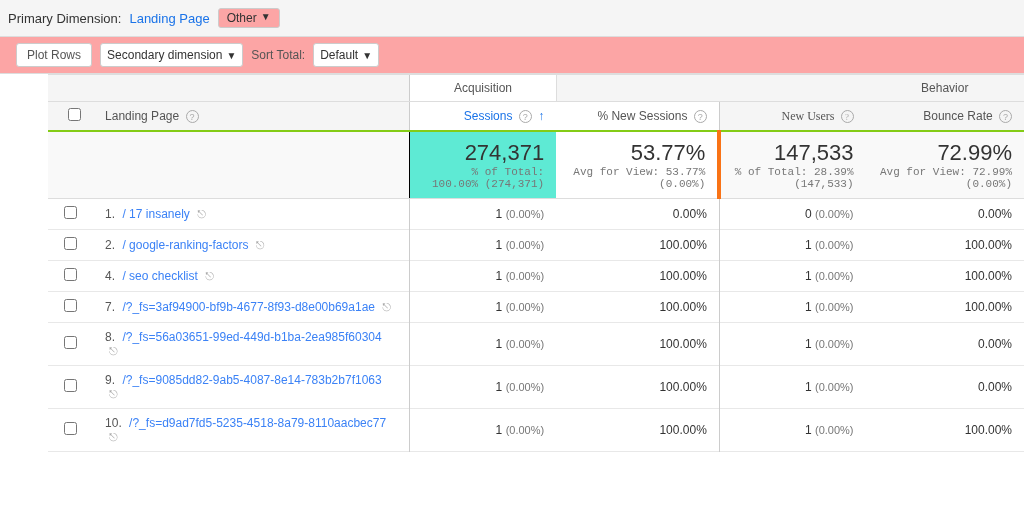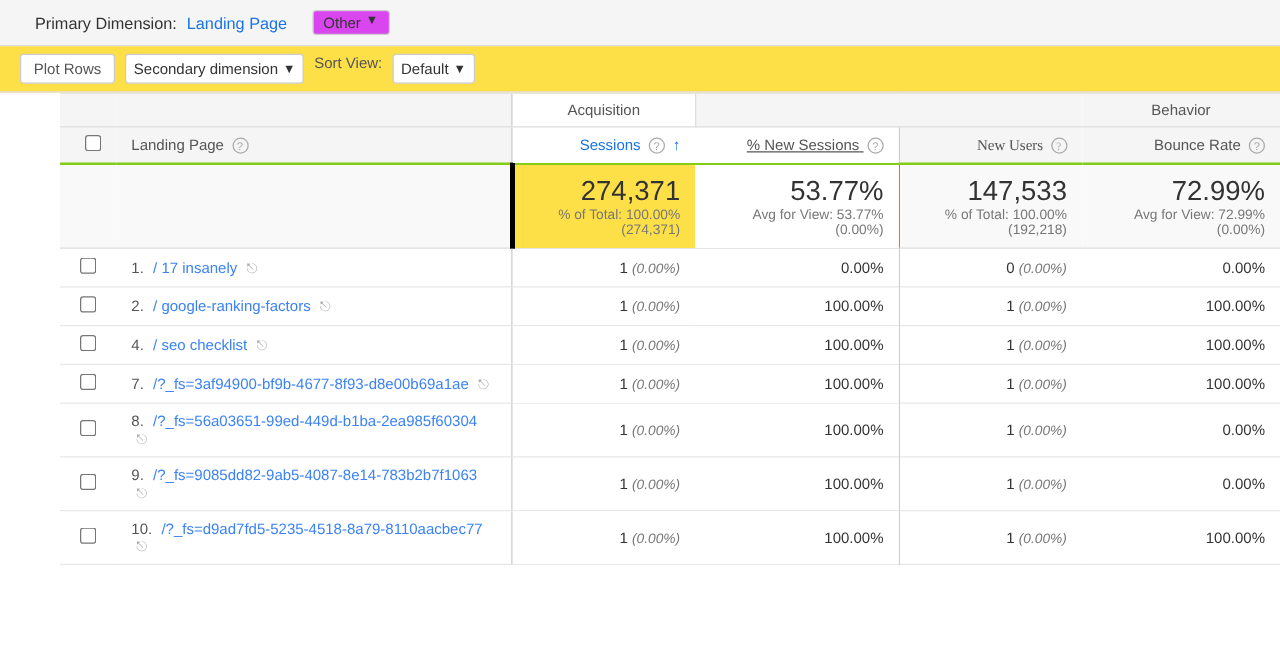--- a/index.html
+++ b/index.html
@@ -5,44 +5,44 @@
     * { box-sizing: border-box; margin: 0; padding: 0; }
     body {
       font-family: Arial, sans-serif;
       font-size: 12px;
       background: #fff;
       color: #333;
     }
     .top-bar {
       background: #f5f5f5;
       border-bottom: 1px solid #ddd;
-      padding: 8px 28px;
+      padding: 8px 8px;
       display: flex;
       align-items: center;
       gap: 8px;
       font-size: 13px;
     }
     .top-bar-other {
-      background: #d946ef;
+      background: #fca5a5;
       border: 1px solid #ccc;
       border-radius: 3px;
       padding: 2px 8px;
       cursor: pointer;
       font-size: 12px;
       color: #333;
       display: flex;
       align-items: flex-start;
       gap: 4px;
-      margin-left: 12px;
     }
     .toolbar {
-      background: #fde047;
+      background: #fca5a5;
       border-bottom: 1px solid #ddd;
       padding: 6px 16px;
       display: flex;
+      align-items: center;
       gap: 8px;
     }
     .toolbar-btn {
       background: #fff;
       border: 1px solid #ccc;
       border-radius: 3px;
       padding: 4px 10px;
       cursor: pointer;
       font-size: 12px;
       color: #555;
@@ -119,43 +119,44 @@
     thead tr.col-header th.landing-page-col {
       text-align: left;
     }
     thead tr.totals-row td {
       background: #f9f9f9;
       border-bottom: 1px solid #ddd;
       padding: 8px 12px;
       text-align: right;
     }
     thead tr.totals-row td.sessions-total {
-      background: #fde047;
-      border-left: 4px solid #000000;
+      background: #5eead4;
+      border-left: 1px solid #000000;
       border-right: 0;
       box-shadow: 2px 0 4px rgba(0,0,0,0.05);
       position: relative;
       z-index: 2;
     }
     thead tr.totals-row td.sessions-end {
       background: #fff;
-      border-right: 1px solid #f97316;
+      border-right: 4px solid #f97316;
       position: relative;
       z-index: 2;
     }
     .big-number {
       font-size: 22px;
       font-weight: 400;
       color: #333;
       display: block;
     }
     .sub-text {
       font-size: 11px;
       color: #777;
       display: block;
+      font-family: Liberation Mono, monospace;
     }
     tbody tr {
       border-bottom: 1px solid #e8e8e8;
     }
     tbody td {
       padding: 7px 12px;
       text-align: right;
       color: #333;
       vertical-align: middle;
     }
@@ -175,21 +176,21 @@
       border-right: 1px solid #ccc;
       position: relative;
       z-index: 2;
     }
     .link-cell a {
       color: #3b82f6;
       text-decoration: none;
       font-size: 12px;
     }
     .row-num { color: #555; margin-right: 4px; }
-    .pct-small { color: #777; font-size: 11px; font-style: italic; }
+    .pct-small { color: #777; font-size: 11px; }
     .sort-icon { color: #1a73e8; margin-left: 3px; }
     .info-icon {
       display: inline-block;
       width: 13px;
       height: 13px;
       border-radius: 50%;
       border: 1px solid #aaa;
       color: #aaa;
       font-size: 9px;
       text-align: center;
@@ -203,21 +204,21 @@
     }
     .page-icon {
       display: inline-block;
       color: #aaa;
       font-size: 11px;
       cursor: pointer;
       margin-left: 4px;
     }
     .col-landing { width: 260px; }
     .col-sessions { width: 120px; }
-    .col-new-sessions { width: 130px; text-decoration: underline; }
+    .col-new-sessions { width: 130px; }
     .col-new-users { width: 120px; font-family: Liberation Serif, serif; }
     .col-bounce { width: 130px; }
     th.group-empty { background: #f5f5f5; }
     td.empty-cell { background: #f9f9f9; }
     .chevron { font-size: 10px; }
   </style>
 </head>
 <body>
 
 <div class="top-bar">
@@ -228,21 +229,21 @@
     <span class="chevron">▼</span>
   </div>
 </div>
 
 <div class="toolbar">
   <button class="toolbar-btn">Plot Rows</button>
   <div class="toolbar-select">
     <span>Secondary dimension</span>
     <span class="chevron">▼</span>
   </div>
-  <span style="color:#555;">Sort View:</span>
+  <span style="color:#555;">Sort Total:</span>
   <div class="toolbar-select">
     <span>Default</span>
     <span class="chevron">▼</span>
   </div>
 </div>
 
 <div class="table-wrapper">
   <table>
     <thead>
 
@@ -288,21 +289,21 @@
         <td class="sessions-total">
           <span class="big-number">274,371</span>
           <span class="sub-text">% of Total: 100.00% (274,371)</span>
         </td>
         <td class="sessions-end">
           <span class="big-number">53.77%</span>
           <span class="sub-text">Avg for View: 53.77% (0.00%)</span>
         </td>
         <td class="empty-cell">
           <span class="big-number">147,533</span>
-          <span class="sub-text">% of Total: 100.00% (192,218)</span>
+          <span class="sub-text">% of Total: 28.39% (147,533)</span>
         </td>
         <td class="empty-cell">
           <span class="big-number">72.99%</span>
           <span class="sub-text">Avg for View: 72.99% (0.00%)</span>
         </td>
       </tr>
     </thead>
     <tbody id="table-body">
     <tr>
     <td class="checkbox-cell">

